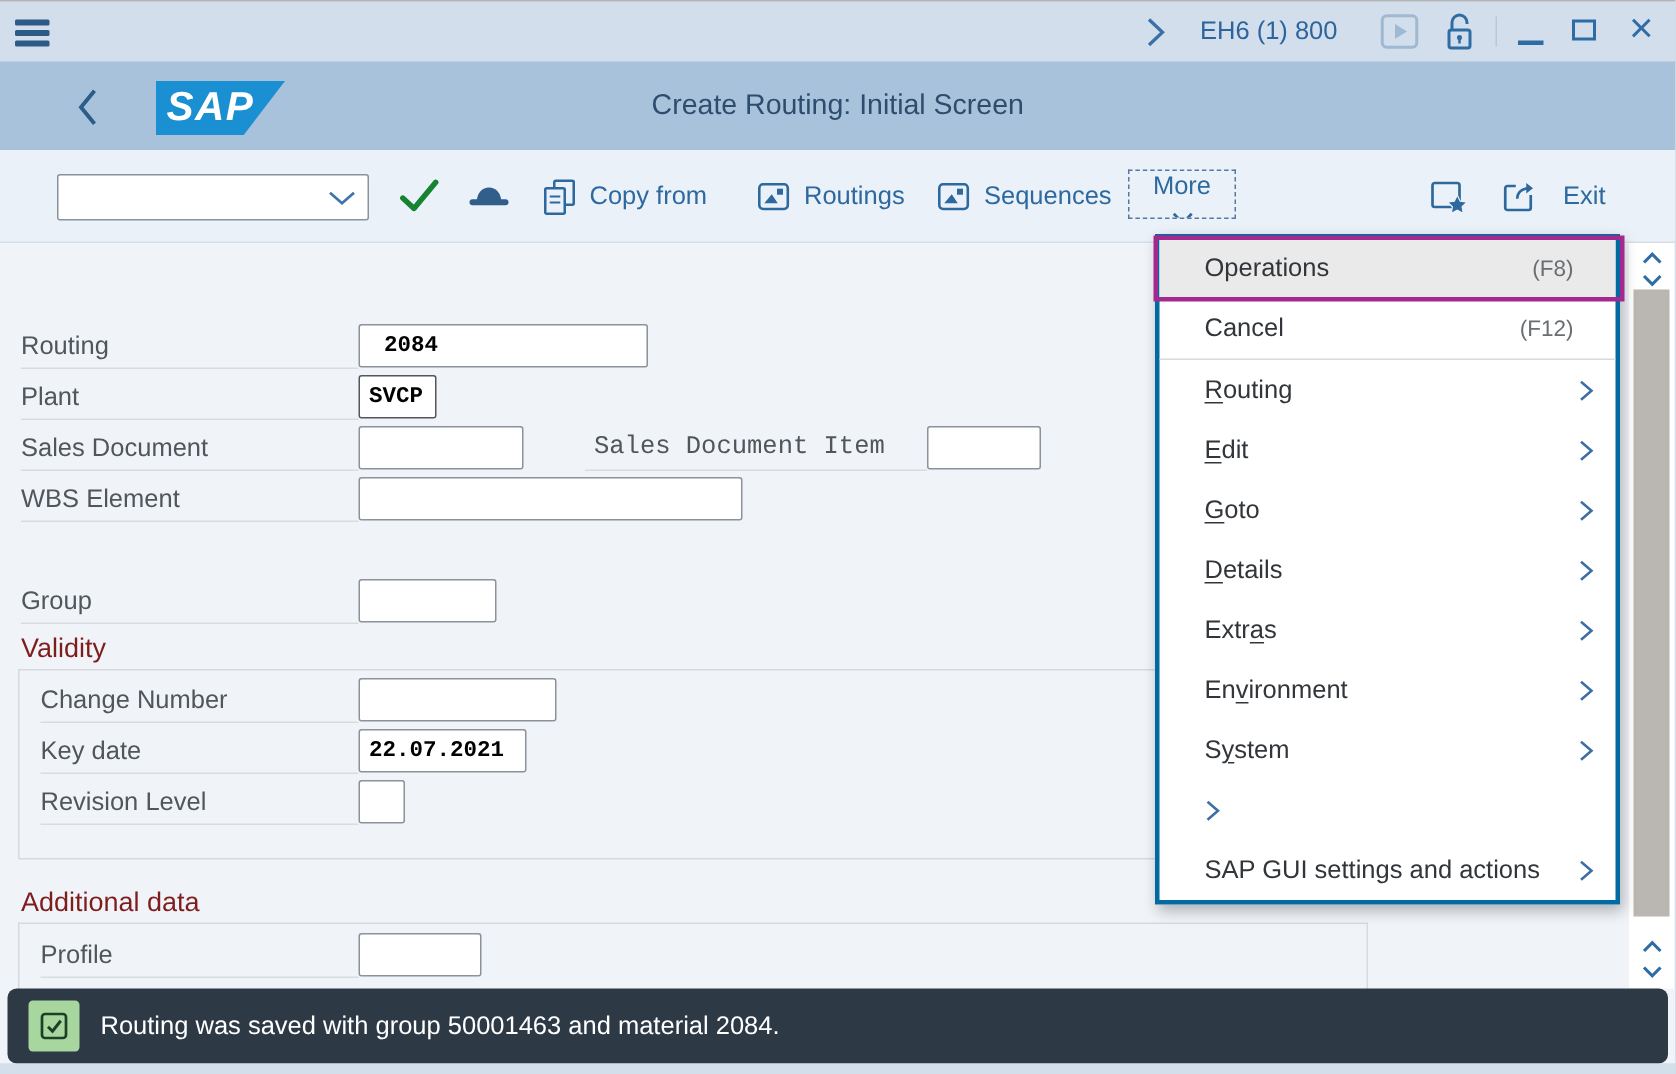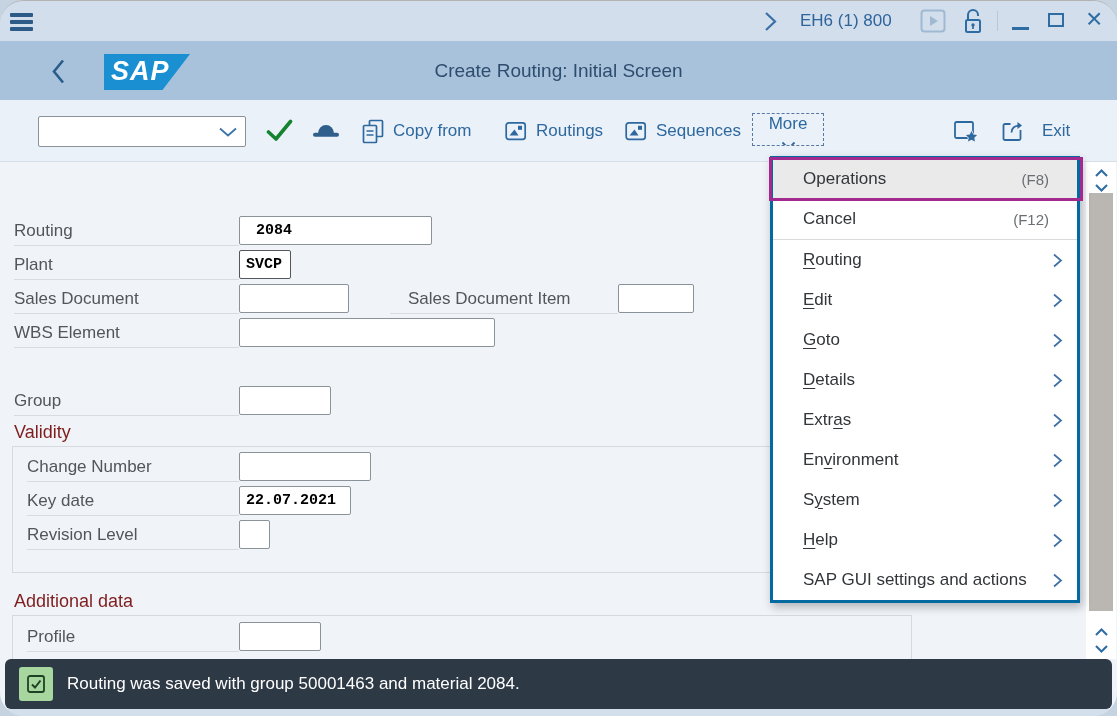--- a/index.html
+++ b/index.html
@@ -1,17 +1,17 @@
 <!DOCTYPE html>
 <html><head>
 <meta charset="utf-8">
 <style>
   html,body{margin:0;padding:0;background:#c6d4e2;}
   .window{position:relative;width:1117px;height:716px;font-family:"Liberation Sans",sans-serif;
-          background:#d3dfeb;overflow:hidden;border-top:1px solid #b3b3b3;box-sizing:border-box;border-radius:24px;}
+          background:#d3dfeb;overflow:hidden;border-top:1px solid #b3b3b3;box-sizing:border-box;}
   .abs{position:absolute;}
   
   .topbar{position:absolute;left:0;top:0;width:1117px;height:40px;background:#d2deeb;}
   .hamburger span{display:block;width:23px;height:3.5px;background:#2d5a86;margin-bottom:3.5px;border-radius:1px;}
   .sysname{font-size:17px;color:#2d649c;}
   .winbtn{color:#2e6da4;cursor:default;}
   .tb-divider{width:1px;height:20px;background:#b9c8d8;}
   
   .titlebar{position:absolute;left:0;top:40px;width:1117px;height:59px;background:#a9c2dc;}
   .saplogo{position:absolute;left:104px;top:13px;width:86px;height:36px;background:#1a8fd1;
@@ -182,21 +182,21 @@
   <div class="ul" style="left:14px;top:244px;width:225px;"></div>
   <div class="fld" style="left:239px;top:215px;width:193px;padding-left:16px;">2084</div>
 
   <div class="lbl" style="left:14px;top:254px;">Plant</div>
   <div class="ul" style="left:14px;top:278px;width:225px;"></div>
   <div class="fld focus" style="left:239px;top:249px;width:52px;">SVCP</div>
 
   <div class="lbl" style="left:14px;top:288px;">Sales Document</div>
   <div class="ul" style="left:14px;top:312px;width:225px;"></div>
   <div class="fld" style="left:239px;top:283px;width:110px;"></div>
-  <div class="lbl" style="left:408px;top:288px;">Sales Document Item</div>
+  <div class="lbl" style="left:396px;top:288px;font-family:Liberation Mono, monospace;">Sales Document Item</div>
   <div class="ul" style="left:390px;top:312px;width:228px;"></div>
   <div class="fld" style="left:618px;top:283px;width:76px;"></div>
 
   <div class="lbl" style="left:14px;top:322px;">WBS Element</div>
   <div class="ul" style="left:14px;top:346px;width:225px;"></div>
   <div class="fld" style="left:239px;top:317px;width:256px;"></div>
 
   <div class="lbl" style="left:14px;top:390px;">Group</div>
   <div class="ul" style="left:14px;top:414px;width:225px;"></div>
   <div class="fld" style="left:239px;top:385px;width:92px;"></div>
@@ -294,21 +294,20 @@
           <polyline points="2,2.5 9,8.5 2,14.5" fill="none" stroke="#3e6fa4" stroke-width="1.7"></polyline>
         </svg>
     </div>
     <div class="mitem">
       <span class="mlabel mn"><span>S</span><u>y</u><span>stem</span></span>
       <svg width="11" height="17">
           <polyline points="2,2.5 9,8.5 2,14.5" fill="none" stroke="#3e6fa4" stroke-width="1.7"></polyline>
         </svg>
     </div>
     <div class="mitem">
-      <span class="mlabel mn"><span></span><u>H</u><span>elp</span></span>
       <svg width="11" height="17">
           <polyline points="2,2.5 9,8.5 2,14.5" fill="none" stroke="#3e6fa4" stroke-width="1.7"></polyline>
         </svg>
     </div>
     <div class="mitem">
       <span class="mlabel mn"><span>SAP GUI settings and actions</span><u></u><span></span></span>
       <svg width="11" height="17">
           <polyline points="2,2.5 9,8.5 2,14.5" fill="none" stroke="#3e6fa4" stroke-width="1.7"></polyline>
         </svg>
     </div>

